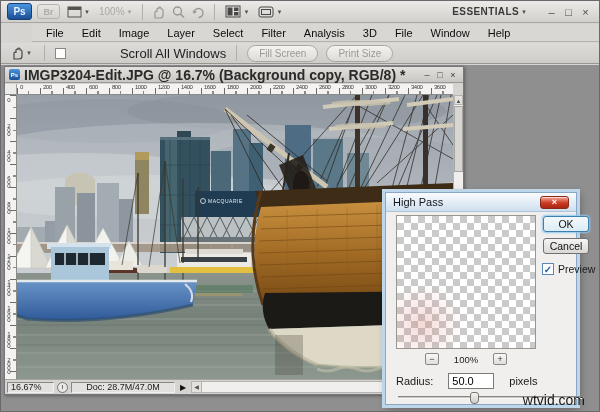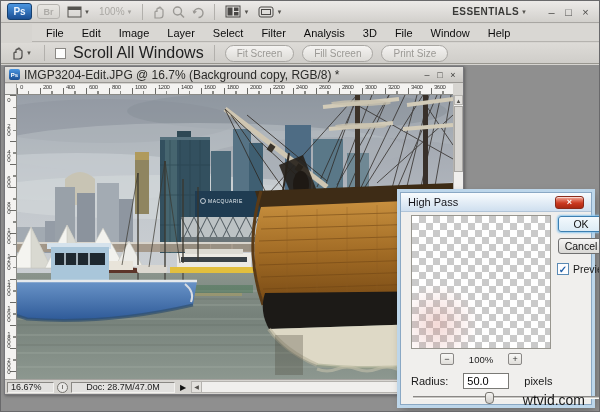--- a/index.html
+++ b/index.html
@@ -27,33 +27,33 @@
   .win-ctl span{width:15px;text-align:center;font-size:11px;color:#4a4a48;cursor:default;}
   
   .menubar{position:absolute;left:0;top:23px;width:100%;height:18px;background:#d9d7d3;
     border-bottom:1px solid #b5b3af;display:flex;align-items:center;padding-left:5px;margin-left:31px;}
   .menu-item{padding:2px 9px;font-size:11px;color:#0c0c0c;}
   
   .optionsbar{position:absolute;left:0;top:42px;width:100%;height:21px;
     background:linear-gradient(#dddbd7,#cfcdc9);border-bottom:1px solid #98968f;
     display:flex;align-items:center;gap:7px;padding:0 7px;}
   .chkbox{width:11px;height:11px;border:1px solid #8a8884;background:#fdfdfc;}
-  .opt-label{font-size:16px;color:#222;}
+  .opt-label{font-size:13px;color:#222;margin-left:47px;}
   .opt-btn{border:1px solid #a9a7a3;border-radius:9px;background:linear-gradient(#f4f3f1,#dddbd7);
     color:#9b9995;font-size:10px;padding:2px 11px;}
   
   .workspace{position:absolute;left:0;top:64px;width:100%;height:348px;background:#8f8f8f;}
   
   .docwin{position:absolute;left:3px;top:1px;width:460px;height:329px;background:#d6d4d0;
     border:1px solid #76767a;box-shadow:1px 1px 3px rgba(0,0,0,.35);}
   .doc-titlebar{height:16px;background:linear-gradient(#e3e1dd,#c9c7c3);border-bottom:1px solid #9a9894;
     display:flex;align-items:center;gap:4px;padding:0 4px;}
   .doc-icon{width:11px;height:11px;border-radius:2px;background:linear-gradient(#4a95e0,#1b4f93);
     color:#fff;font-size:6px;font-weight:bold;display:flex;align-items:center;justify-content:center;flex:none;}
-  .doc-title{flex:1;font-size:12px;font-weight:normal;color:#2a2a28;white-space:nowrap;overflow:hidden;}
+  .doc-title{flex:1;font-size:14px;font-weight:bold;color:#2a2a28;white-space:nowrap;overflow:hidden;}
   .doc-ctl{display:flex;gap:1px;}
   .doc-ctl span{width:12px;text-align:center;font-size:9px;color:#3c3c3a;}
   .ruler-corner{position:absolute;left:0;top:17px;width:12px;height:11px;background:#ecebe9;
     border-right:1px solid #a5a39f;border-bottom:1px solid #8a8a86;}
   .ruler-top{position:absolute;left:12px;top:17px;right:10px;height:11px;background:#f4f3f1;
     border-bottom:1px solid #8a8a86;overflow:hidden;}
   .ruler-top .ticks-minor{position:absolute;left:0;right:0;bottom:0;height:3px;
     background:repeating-linear-gradient(to right,#8a8a86 0,#8a8a86 1px,transparent 1px,transparent 11.5px);}
   .ruler-top .ticks-major{position:absolute;left:0;right:0;bottom:0;height:6px;
     background:repeating-linear-gradient(to right,#6a6a66 0,#6a6a66 1px,transparent 1px,transparent 23px);}
@@ -80,21 +80,21 @@
   .status-zoom{width:47px;}
   .status-icon{width:11px;height:11px;border-radius:50%;border:1px solid #76746f;background:#e8e7e5;
     position:relative;flex:none;}
   .status-icon::after{content:"";position:absolute;left:4px;top:2px;width:1px;height:4px;background:#76746f;}
   .status-doc{width:104px;justify-content:center;}
   .status-arrow{font-size:8px;color:#111;padding:0 2px;}
   .hscroll{flex:1;height:12px;background:#f0efed;border:1px solid #b5b3af;display:flex;align-items:center;}
   .hscroll .arr{width:10px;font-size:6px;color:#55534f;text-align:center;background:#e4e2de;
     border-right:1px solid #b5b3af;height:10px;line-height:10px;}
   
-  .dialog{position:absolute;left:399px;top:127px;width:192px;height:213px;background:#f0efed;
+  .dialog{position:absolute;left:384px;top:127px;width:192px;height:213px;background:#f0efed;
     border:1px solid #8aa8c4;box-shadow:0 0 0 3px #bdd6ea,2px 3px 9px rgba(0,0,0,.4);z-index:20;}
   .dlg-title{height:19px;background:linear-gradient(#f9fcfe,#cfdfef);border-bottom:1px solid #b0c4d8;
     display:flex;align-items:center;padding:0 7px;font-size:11px;color:#14141a;}
   .dlg-close{margin-left:auto;width:29px;height:13px;border:1px solid #8a2a1a;border-radius:3px;
     background:linear-gradient(#f2ab9b,#cc3a20 55%,#a82812);color:#fff;font-size:9px;font-weight:bold;
     display:flex;align-items:center;justify-content:center;box-shadow:inset 0 1px 0 rgba(255,255,255,.55);}
   .dlg-preview{position:absolute;left:10px;top:22px;width:140px;height:134px;border:1px solid #98968f;
     background-color:#fff;
     background-image:
       radial-gradient(circle at 18% 82%, rgba(216,120,110,.28), rgba(216,120,110,0) 26%),
@@ -201,21 +201,20 @@
       <svg width="14" height="14">
           <path d="M4 13 L4 7 Q4 6 5 6 Q6 6 6 7 L6 4 Q6 3 7 3 Q8 3 8 4 L8 3 Q8 2 9 2 Q10 2 10 3 L10 4.5 Q10 4 11 4 Q12 4 12 5.5 L12 10 Q12 13 9 13 Z" fill="none" stroke="#4a4846" stroke-width="1.2"></path>
         </svg>
       <span class="tb-caret">▼</span>
     </div>
     <div class="tb-sep"></div>
     <div class="chkbox"></div>
     <span class="opt-label">Scroll All Windows</span>
     <div class="tb-sep"></div>
     <div style="display:flex;gap:8px;">
-        <span class="opt-btn">Fit Screen</span>
         <span class="opt-btn">Fill Screen</span>
         <span class="opt-btn">Print Size</span>
       </div>
   </div>
 
   <div class="workspace">
 
     <div class="docwin">
       <div class="doc-titlebar">
         <div class="doc-icon">Ps</div>

